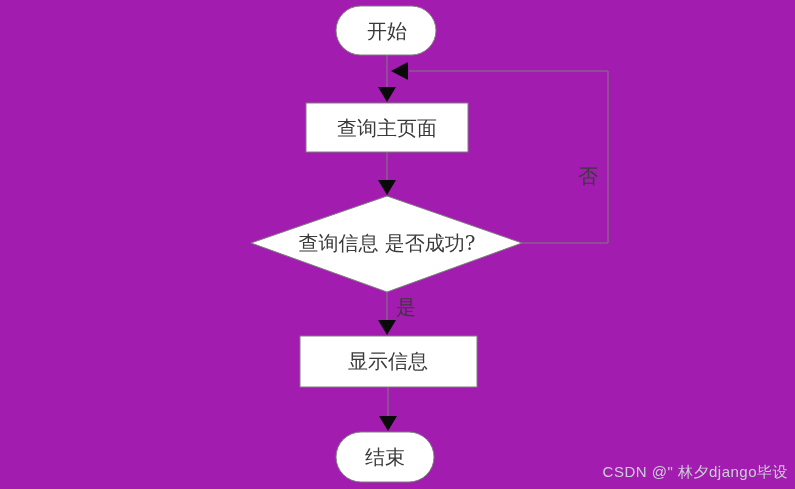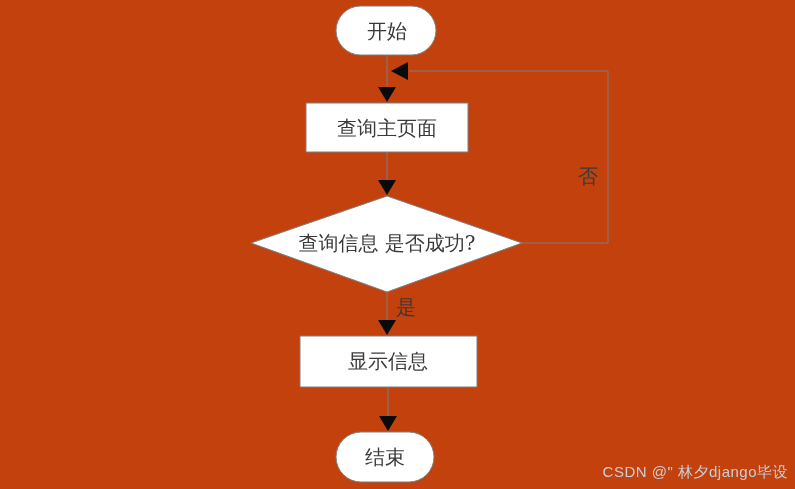--- a/index.html
+++ b/index.html
@@ -5,21 +5,21 @@
   html, body {
     margin: 0;
     padding: 0;
     background: #ffffff;
     font-family: "DejaVu Serif", "Liberation Serif", serif;
   }
   .canvas {
     position: relative;
     width: 795px;
     height: 489px;
-    background: #c2410c;
+    background: #a21caf;
     overflow: hidden;
   }
   svg .edge {
     stroke: #7f7f7f;
     stroke-width: 1;
     fill: none;
   }
   svg .shape {
     stroke: #7f7f7f;
     stroke-width: 1;

